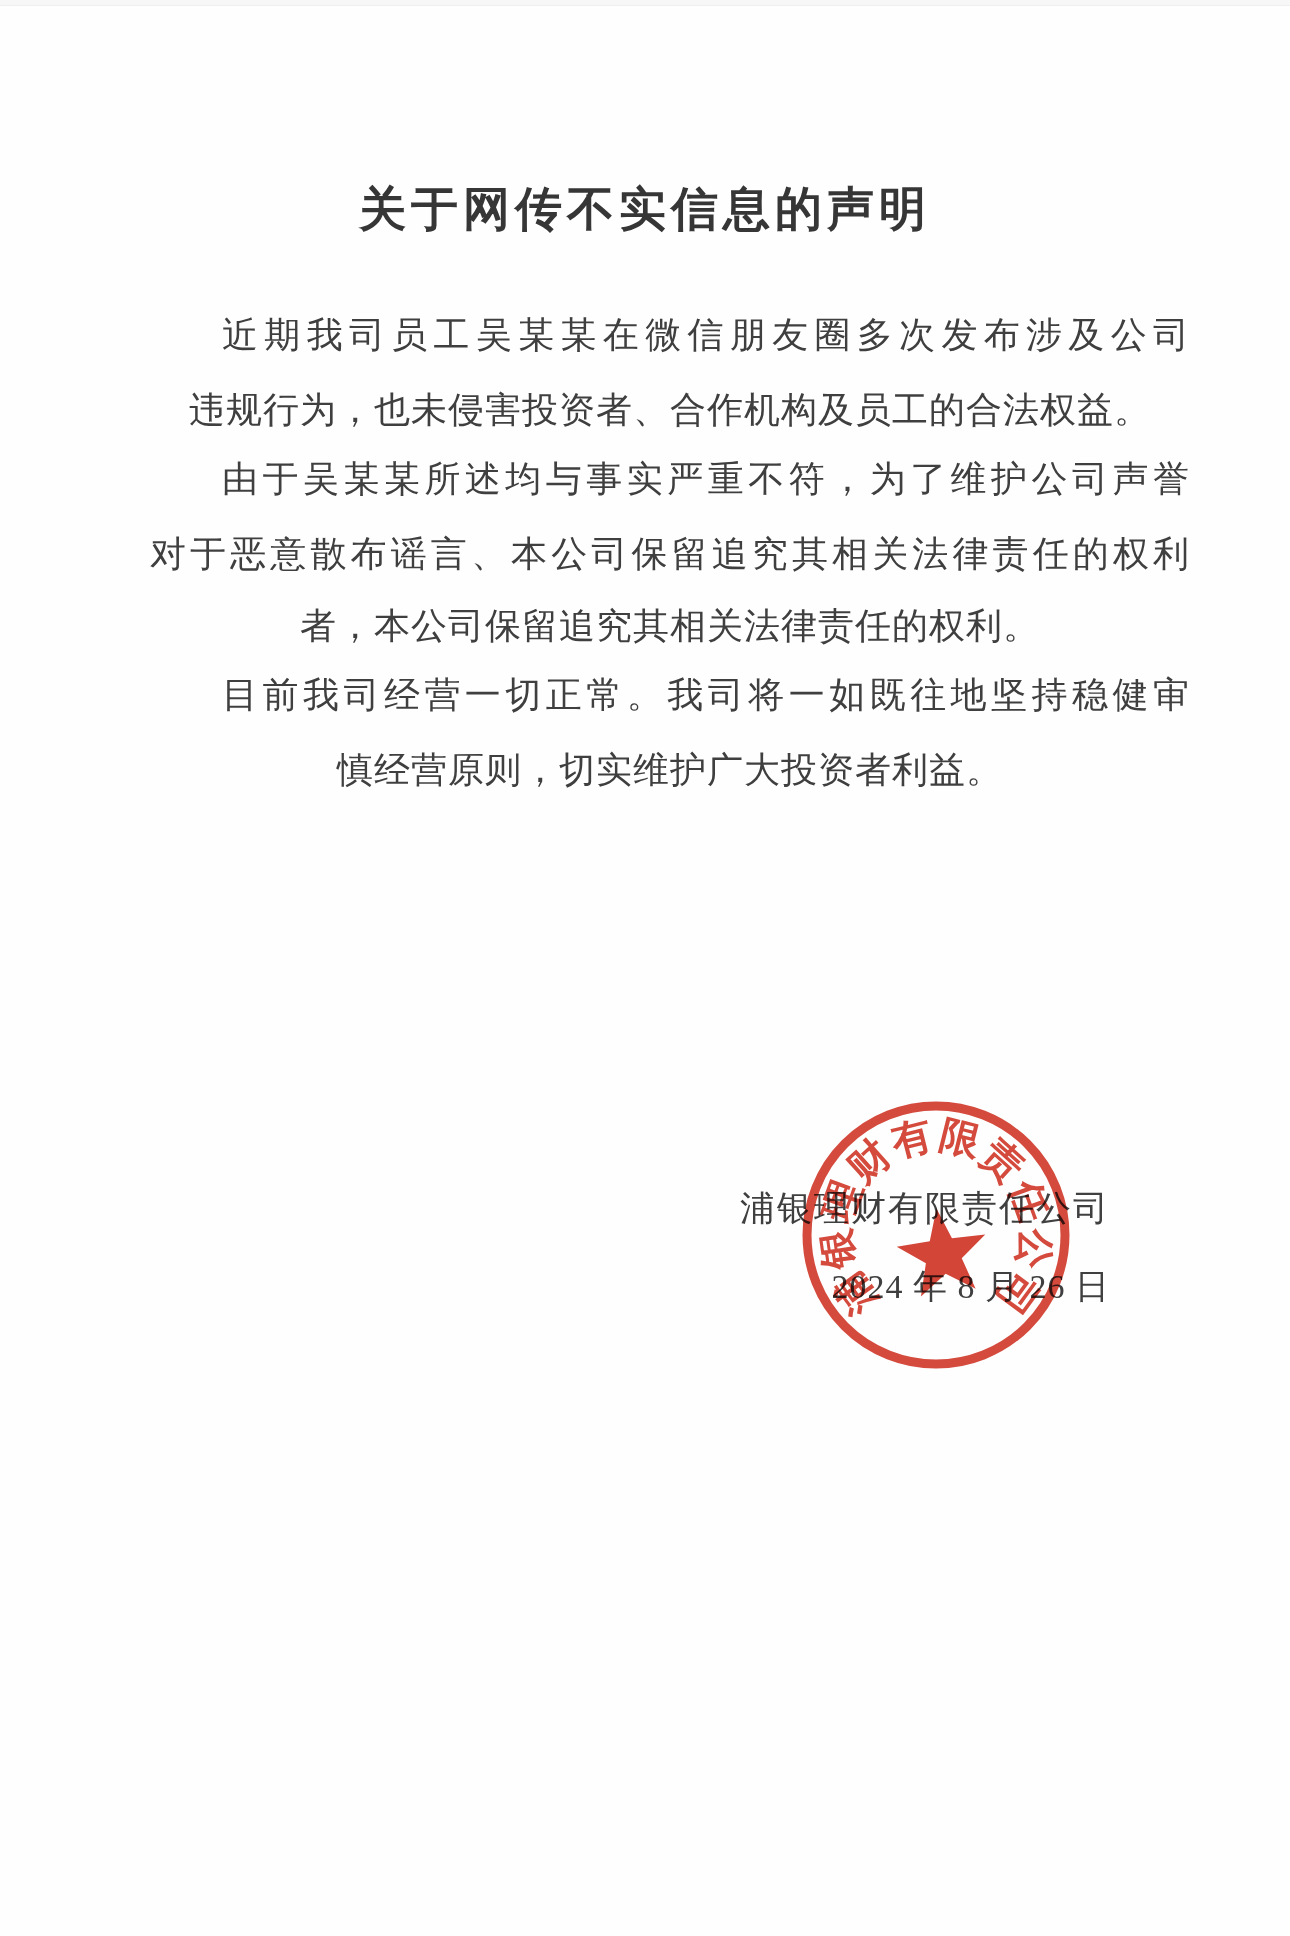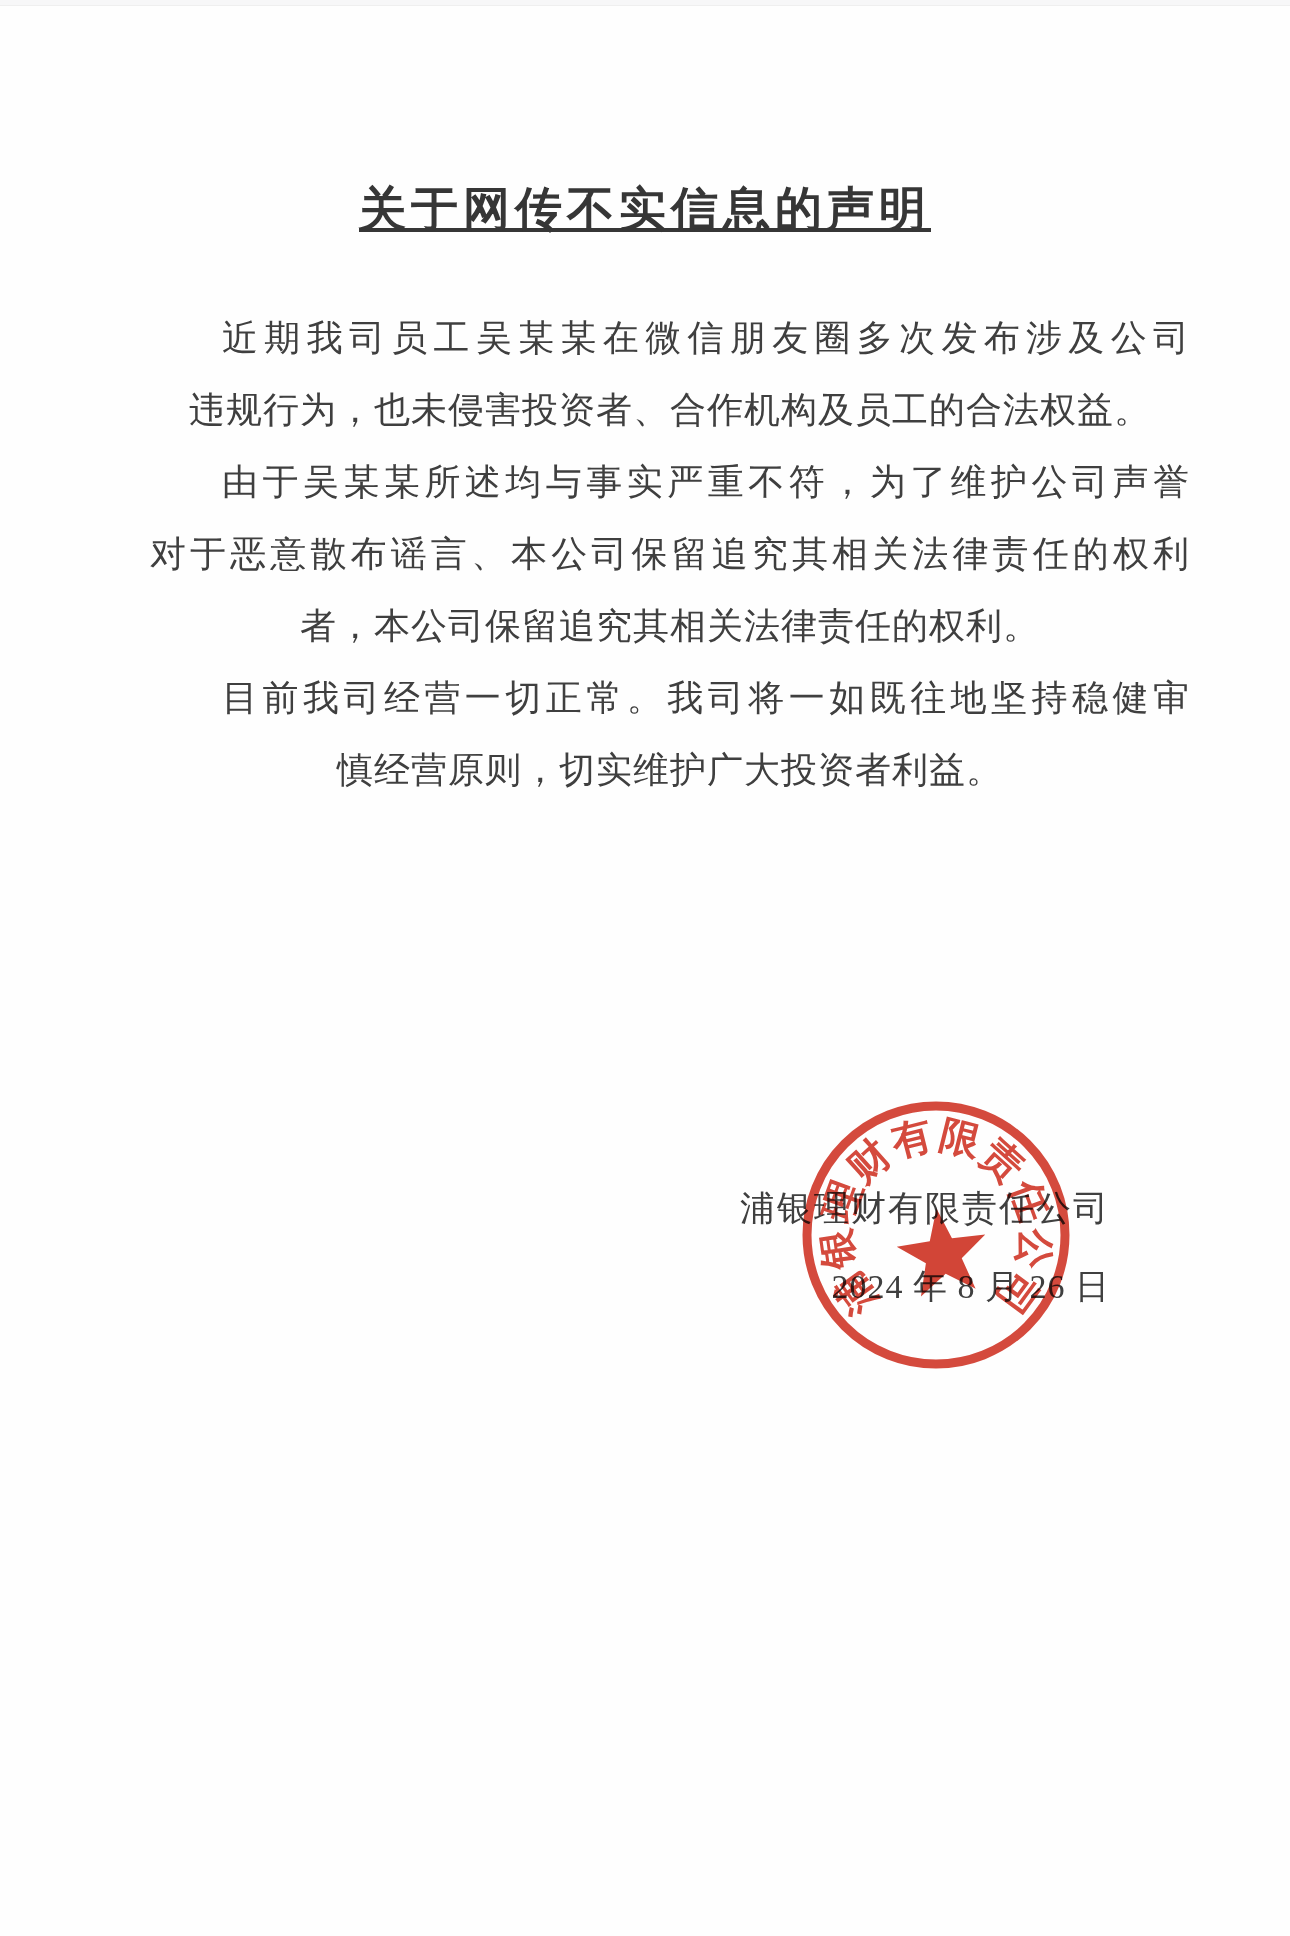--- a/index.html
+++ b/index.html
@@ -27,21 +27,20 @@
     position: absolute;
     top: 178px;
     left: 0;
     width: 100%;
     margin: 0;
     text-align: center;
     font-size: 47px;
     font-weight: bold;
     letter-spacing: 5px;
     color: #363636;
-    text-decoration: underline;
   }
   .body-text {
     position: absolute;
     top: 302px;
     left: 150px;
     width: 1040px;
     color: #3f3f3f;
   }
   .line {
     height: 72px;
@@ -52,20 +51,21 @@
     letter-spacing: 1px;
   }
   .line.just {
     white-space: normal;
     text-align: justify;
     text-align-last: justify;
     text-justify: inter-character;
   }
   .line.first {
     text-indent: 72px;
+    font-family: Liberation Mono, monospace;
   }
   .sign-block {
     position: absolute;
     top: 1170px;
     right: 180px;
     text-align: right;
     color: #3f3f3f;
     z-index: 1;
   }
   .sign-company {

